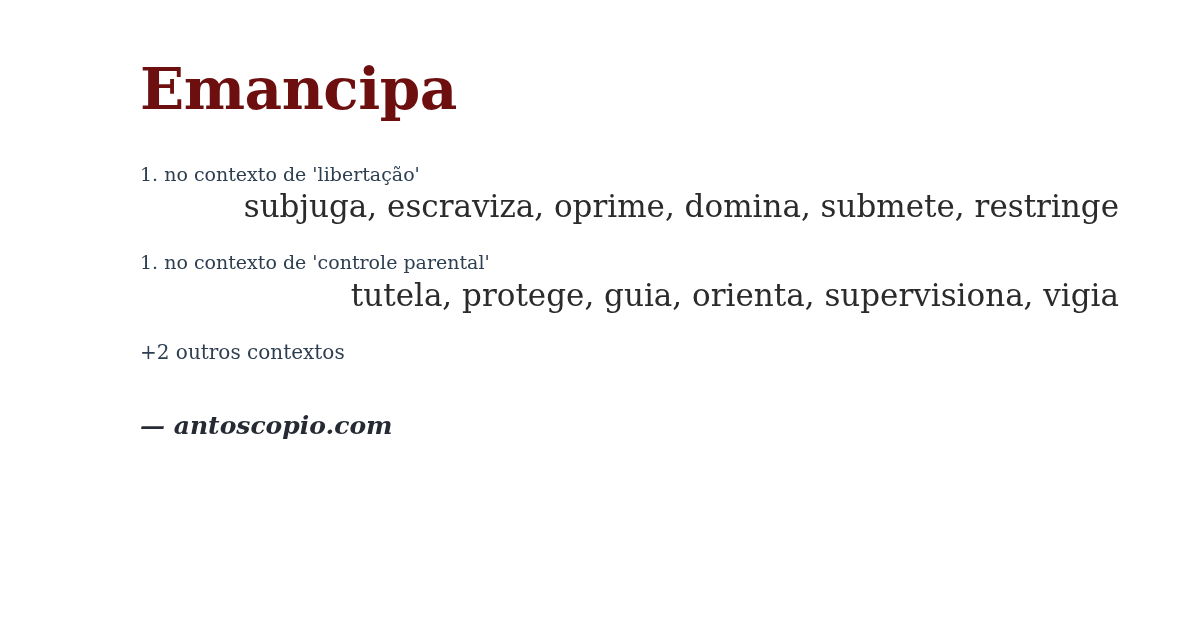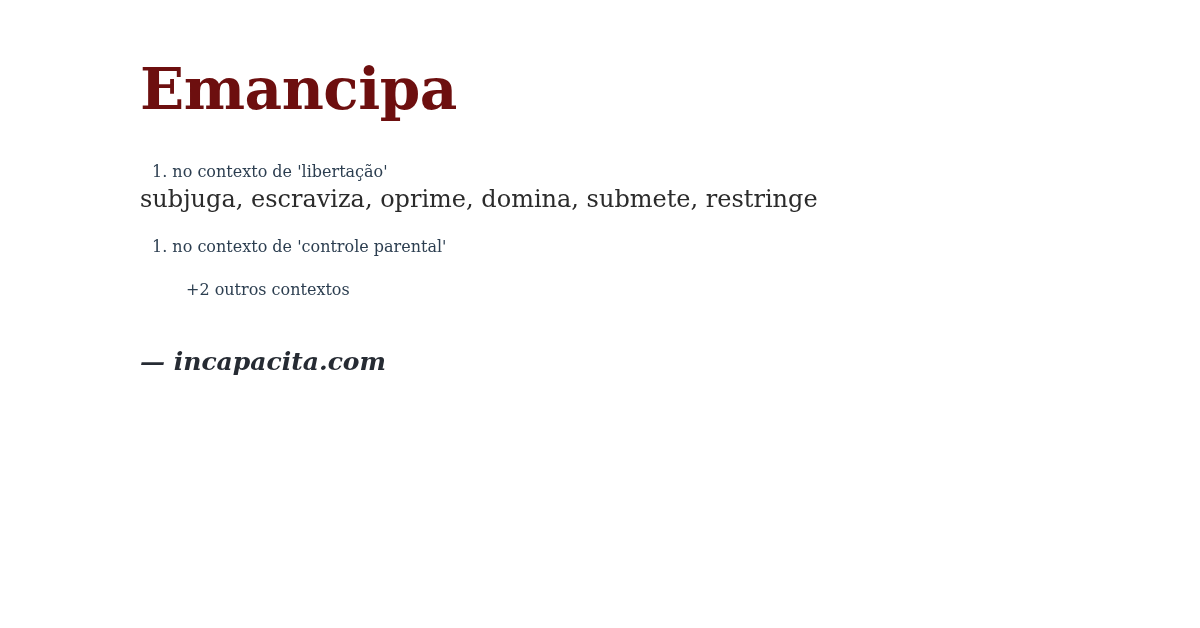--- a/index.html
+++ b/index.html
@@ -32,36 +32,35 @@
   .subtitle {
     font-size: 28px;
     line-height: 1.3;
     font-weight: bold;
     font-style: italic;
     color: var(--accent);
   }
   .entries { margin-top: 40px; }
   .entry { margin-bottom: 22px; }
   .entry-context {
-    font-size: 16px;
+    font-size: 19px;
     line-height: 1.3;
     color: var(--context);
-    margin-left: 12px;
   }
   .entry-antonyms {
-    font-size: 24px;
+    font-size: 31px;
     line-height: 1.35;
     color: var(--body);
+    text-align: right;
   }
   .more-contexts {
     margin-top: 18px;
-    font-size: 16px;
+    font-size: 20px;
     line-height: 1.3;
     color: var(--context);
-    margin-left: 46px;
   }
   .attribution {
     margin-top: 44px;
     font-size: 25px;
     line-height: 1.35;
     font-weight: bold;
     font-style: italic;
     color: var(--footer);
   }
 </style>
@@ -76,21 +75,22 @@
   <div class="entries">
 
     <div class="entry">
       <div class="entry-context">1. no contexto de 'libertação'</div>
       <div class="entry-antonyms">subjuga, escraviza, oprime, domina, submete, restringe</div>
     </div>
 
 
     <div class="entry">
       <div class="entry-context">1. no contexto de 'controle parental'</div>
+      <div class="entry-antonyms">tutela, protege, guia, orienta, supervisiona, vigia</div>
     </div>
 
   </div>
 
   <div class="more-contexts">+2 outros contextos</div>
 
-  <div class="attribution">— incapacita.com</div>
+  <div class="attribution">— antoscopio.com</div>
 
 </div>
 
 </body></html>

